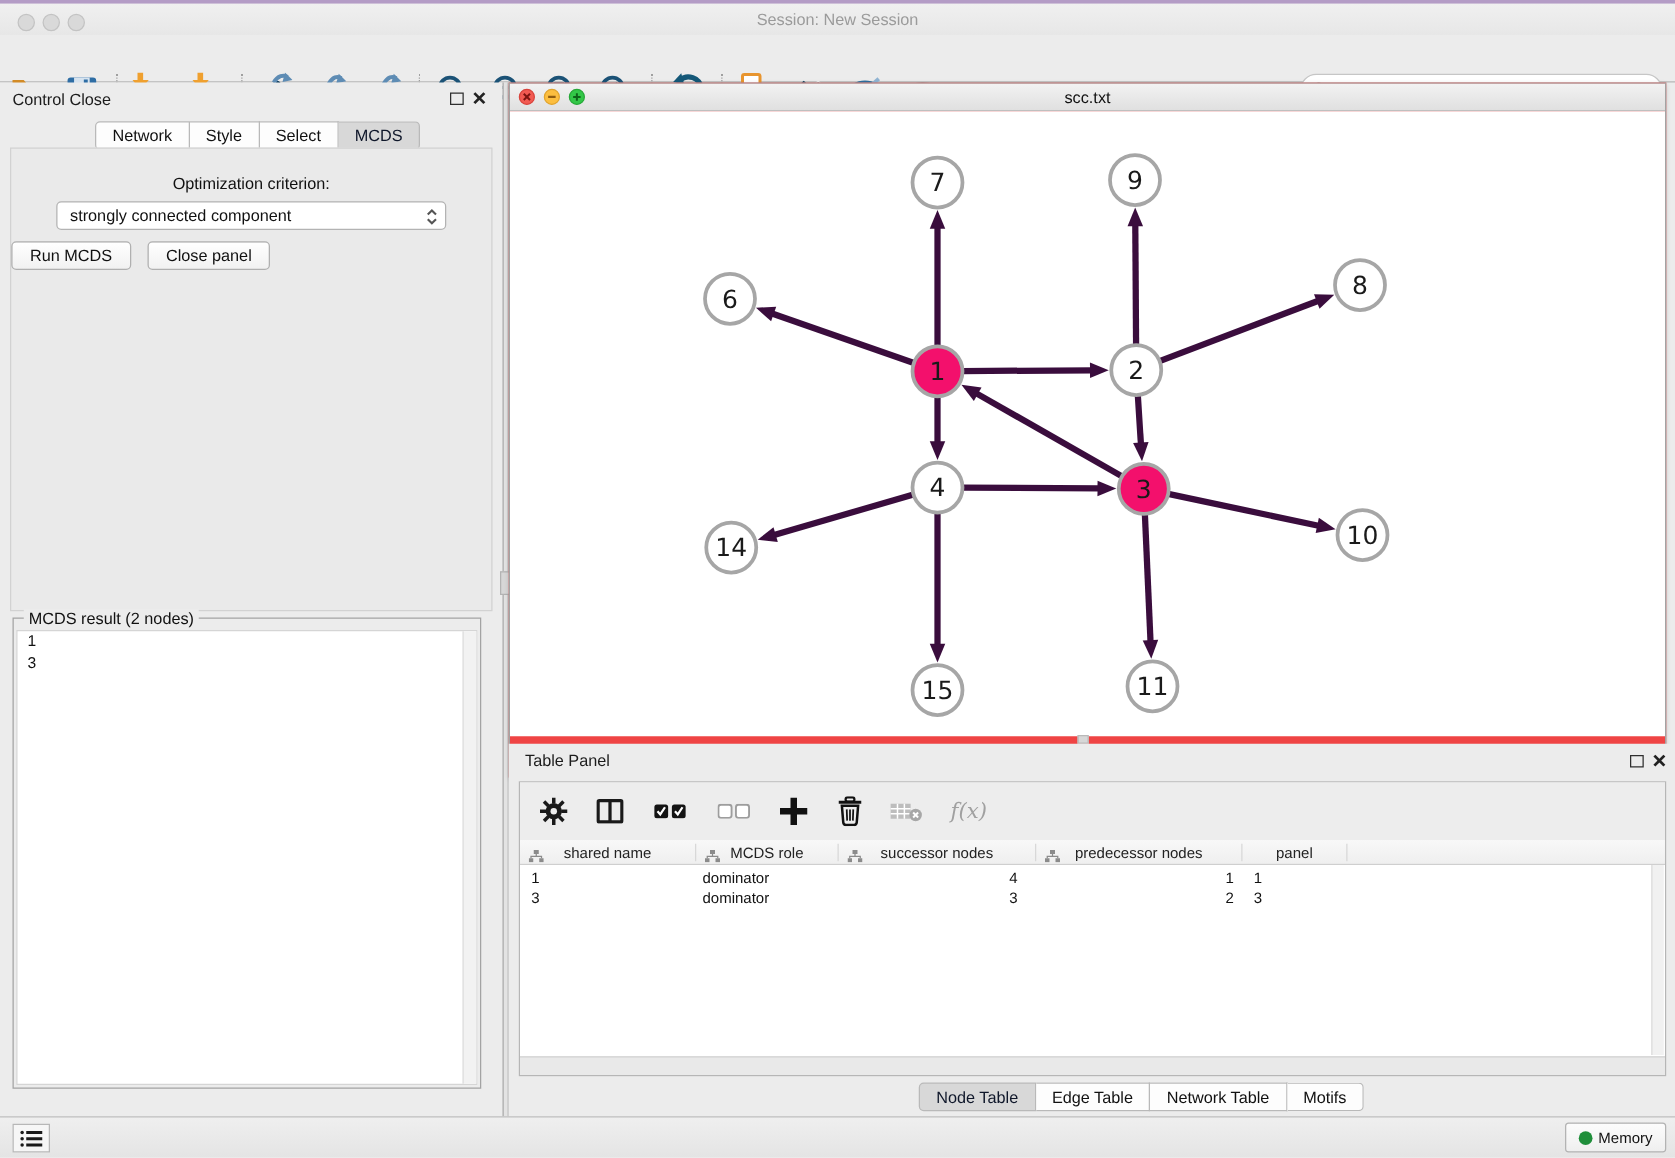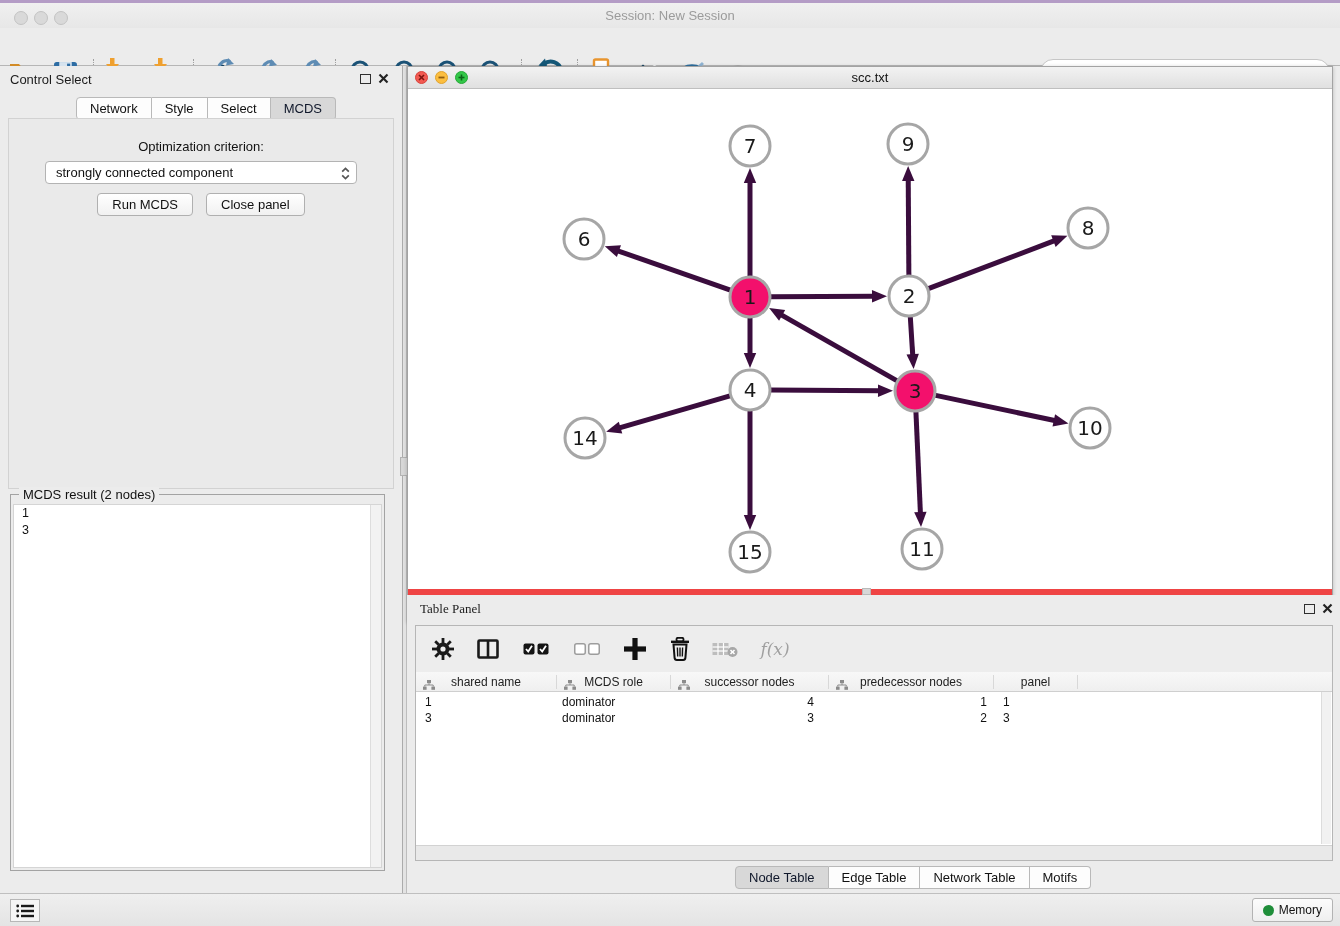--- a/index.html
+++ b/index.html
@@ -26,21 +26,21 @@
   .seg-row { display:flex; }
   .seg { font-size:13px; padding:3px 13px; background:#fdfdfd; border:1px solid #b9b9b9; border-left:none; color:#111; white-space:nowrap; }
   .seg:first-child { border-left:1px solid #b9b9b9; border-radius:4px 0 0 4px; }
   .seg:last-child { border-radius:0 4px 4px 0; }
   .seg.disabled { background:#d8d8d8; color:#0f172a; }
   #cp-tabs { left:76px; top:31px; position:absolute; }
   #cp-content { left:8px; top:52px; width:386px; height:371px; background:#eaeaea; border:1px solid #d2d2d2; position:absolute; }
   #opt-label { width:100%; text-align:center; top:20px; position:absolute; font-size:13px; color:#111; }
   #opt-select { left:36px; top:42px; width:312px; height:23px; background:#fff; border:1px solid #b3b3b3; border-radius:4px; position:absolute; display:flex; align-items:center; font-size:13px; padding-left:10px; color:#111; }
   #opt-select .stepper { position:absolute; right:5px; top:4px; }
-  .btn-row { position:absolute; top:74px; left:0; width:100%; display:flex; justify-content:center; gap:13px; }
+  .btn-row { position:absolute; top:74px; left:0; width:100%; display:flex; gap:13px; }
   .mac-btn { font-size:13px; color:#111; background:linear-gradient(#ffffff,#f1f1f1); border:1px solid #b0b0b0; border-radius:4px; padding:3px 14px; }
   #mcds-result { left:10px; top:428px; width:375px; height:377px; border:1px solid #a3a3a3; position:absolute; }
   #mcds-legend { position:absolute; left:8px; top:-8px; background:#ececec; padding:0 4px; font-size:13px; color:#111; }
   #mcds-inner { position:absolute; left:2px; top:9px; width:369px; height:364px; background:#fff; border:1px solid #d5d5d5; }
   #mcds-scroll { position:absolute; right:0; top:0; width:11px; height:100%; background:#f2f2f2; border-left:1px solid #ddd; }
   .mcds-item { font-size:12.5px; color:#111; padding:1px 0 1px 8px; line-height:15px; }
 
   
   #v-divider { left:402px; top:66px; width:5px; height:827px; background:#e3e3e3; border-left:1px solid #ababab; border-right:1px solid #bdbdbd; }
   #v-grip { left:400px; top:457px; width:9px; height:19px; background:#d7d7d7; border:1px solid #b3b3b3; }
@@ -49,21 +49,21 @@
   
   #net-window { left:407px; top:66px; width:926px; height:556px; background:#ef4444; border:1px solid #a3a3a3; box-shadow:0 1px 4px rgba(0,0,0,.22); }
   #net-titlebar { position:absolute; left:0; top:0; width:100%; height:22px; background:linear-gradient(#f2f2f2,#e0e0e0); border-bottom:1px solid #bfbfbf; }
   #net-title { width:100%; text-align:center; line-height:21px; font-size:13px; color:#111; }
   #net-lights { position:absolute; left:7px; top:4px; display:flex; gap:7px; }
   .light { width:13px; height:13px; border-radius:50%; display:flex; align-items:center; justify-content:center; }
   #net-canvas { position:absolute; left:0; top:22px; width:924px; height:500px; background:#fff; }
 
   
   #table-panel { left:407px; top:595px; width:933px; height:298px; background:#ececec; }
-  #tp-header { left:13px; top:6px; font-size:13px; color:#1c1c1c; position:absolute;font-family:Liberation Serif, serif; }
+  #tp-header { left:13px; top:6px; font-size:13px; color:#1c1c1c; position:absolute; }
   #tp-box { position:absolute; left:8px; top:30px; width:918px; height:236px; border:1px solid #b6b6b6; background:#ffffff; }
   #tp-toolbar { position:absolute; left:0; top:0; width:100%; height:46px; background:#ededed; display:flex; align-items:center; gap:15px; padding-left:12px; }
   .tpt-btn { display:flex; align-items:center; justify-content:center; width:30px; height:30px; }
   #tp-headrow { position:absolute; left:0; top:46px; width:100%; height:20px; background:linear-gradient(#f8f8f8,#efefef); border-bottom:1px solid #cfcfcf; display:flex;align-items:center; }
   .th-cell { border-right:1px solid #d8d8d8; display:flex; align-items:center; justify-content:center; gap:5px; font-size:12px; color:#222; position:relative; }
   .th-cell .sorticon { position:absolute; left:7px; top:5px; }
   .tr-row { position:absolute; left:0; width:100%; height:16px; display:flex; }
   .td-cell { font-size:12px; color:#111; line-height:16px; white-space:nowrap; }
   #tp-vscroll { position:absolute; right:1px; top:66px; width:10px; height:152px; background:#f1f1f1; border-left:1px solid #dcdcdc; }
   #tp-hstrip { position:absolute; left:0; bottom:0; width:100%; height:15px; background:#e9e9e9; border-top:1px solid #d2d2d2; }
@@ -237,21 +237,21 @@
   <div id="search-box" class="abs">
     <svg width="15" height="15" viewBox="0 0 15 15">
       <circle cx="6" cy="6" r="4.3" stroke="#8a8a8a" stroke-width="1.5" fill="none"></circle>
       <line x1="9.3" y1="9.3" x2="13.2" y2="13.2" stroke="#8a8a8a" stroke-width="1.6"></line>
     </svg>
     <span></span>
   </div>
 </div>
 
 <div id="control-panel" class="abs">
-  <div id="cp-header">Control Select</div>
+  <div id="cp-header">Control Close</div>
   <span class="panel-float abs" style="left:360px; top:8px;"></span>
   <svg class="abs" style="left:378px; top:7px;" width="11" height="11" viewBox="0 0 11 11">
     <line x1="1.5" y1="1.5" x2="9.5" y2="9.5" stroke="#222" stroke-width="2.2"></line>
     <line x1="9.5" y1="1.5" x2="1.5" y2="9.5" stroke="#222" stroke-width="2.2"></line>
   </svg>
   <div id="cp-tabs" class="seg-row">
     <span class="seg">Network</span>
     <span class="seg">Style</span>
     <span class="seg">Select</span>
     <span class="seg disabled">MCDS</span>

